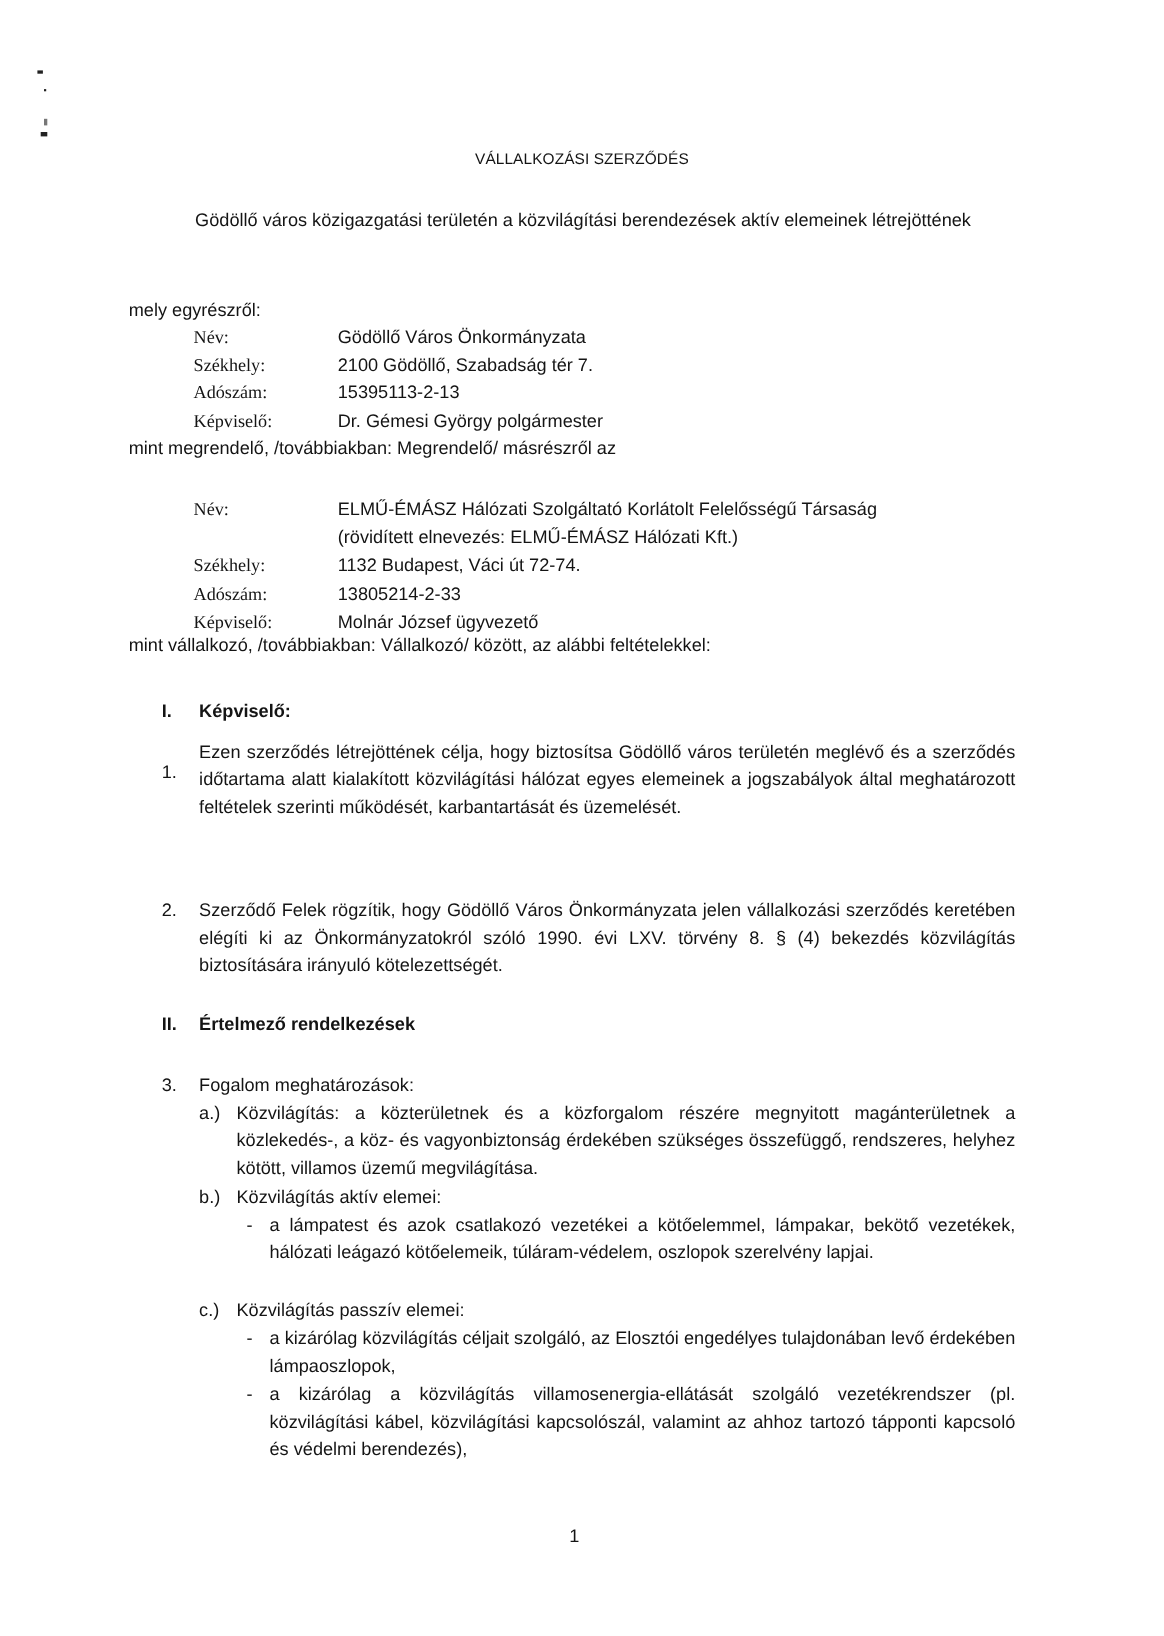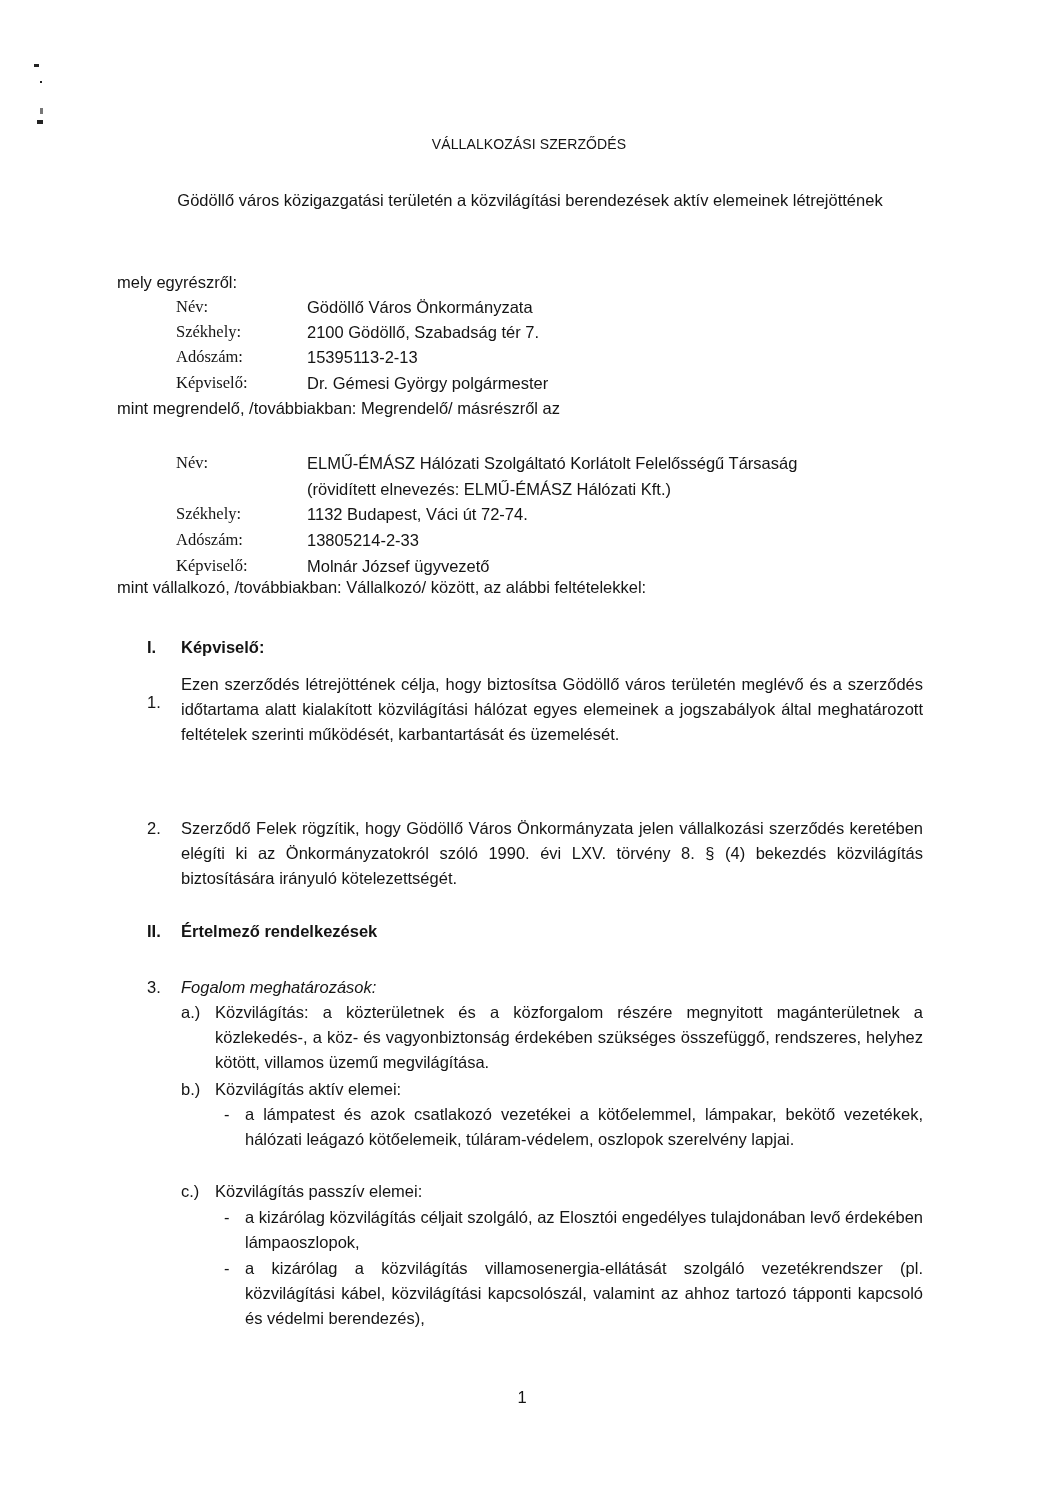--- a/index.html
+++ b/index.html
@@ -78,21 +78,21 @@
 <div class="num" style="left:147px;top:690px;line-height:25px;">1.</div>
 <div class="para" style="left:181px;top:672px;width:742px;">Ezen szerződés létrejöttének célja, hogy biztosítsa Gödöllő város területén meglévő és a szerződés időtartama alatt kialakított közvilágítási hálózat egyes elemeinek a jogszabályok által meghatározott feltételek szerinti működését, karbantartását és üzemelését.</div>
 
 <div class="num" style="left:147px;top:816px;line-height:25px;">2.</div>
 <div class="para" style="left:181px;top:816px;width:742px;">Szerződő Felek rögzítik, hogy Gödöllő Város Önkormányzata jelen vállalkozási szerződés keretében elégíti ki az Önkormányzatokról szóló 1990. évi LXV. törvény 8. § (4) bekezdés közvilágítás biztosítására irányuló kötelezettségét.</div>
 
 <div class="line bold" style="left:147px;top:920px;">II.</div>
 <div class="line bold" style="left:181px;top:920px;">Értelmező rendelkezések</div>
 
 <div class="num" style="left:147px;top:975px;line-height:25px;">3.</div>
-<div class="para" style="left:181px;top:975px;width:742px;font-style:italic;">Fogalom meghatározások:</div>
+<div class="para" style="left:181px;top:975px;width:742px;">Fogalom meghatározások:</div>
 
 <div class="num" style="left:181px;top:1000px;line-height:25px;">a.)</div>
 <div class="para" style="left:215px;top:1000px;width:708px;">Közvilágítás: a közterületnek és a közforgalom részére megnyitott magánterületnek a közlekedés-, a köz- és vagyonbiztonság érdekében szükséges összefüggő, rendszeres, helyhez kötött, villamos üzemű megvilágítása.</div>
 
 <div class="num" style="left:181px;top:1077px;line-height:25px;">b.)</div>
 <div class="para" style="left:215px;top:1077px;width:708px;">Közvilágítás aktív elemei:</div>
 <div class="dash" style="left:224px;top:1102px;line-height:25px;">-</div>
 <div class="para" style="left:245px;top:1102px;width:678px;">a lámpatest és azok csatlakozó vezetékei a kötőelemmel, lámpakar, bekötő vezetékek, hálózati leágazó kötőelemeik, túláram-védelem, oszlopok szerelvény lapjai.</div>
 
 <div class="num" style="left:181px;top:1179px;line-height:25px;">c.)</div>

